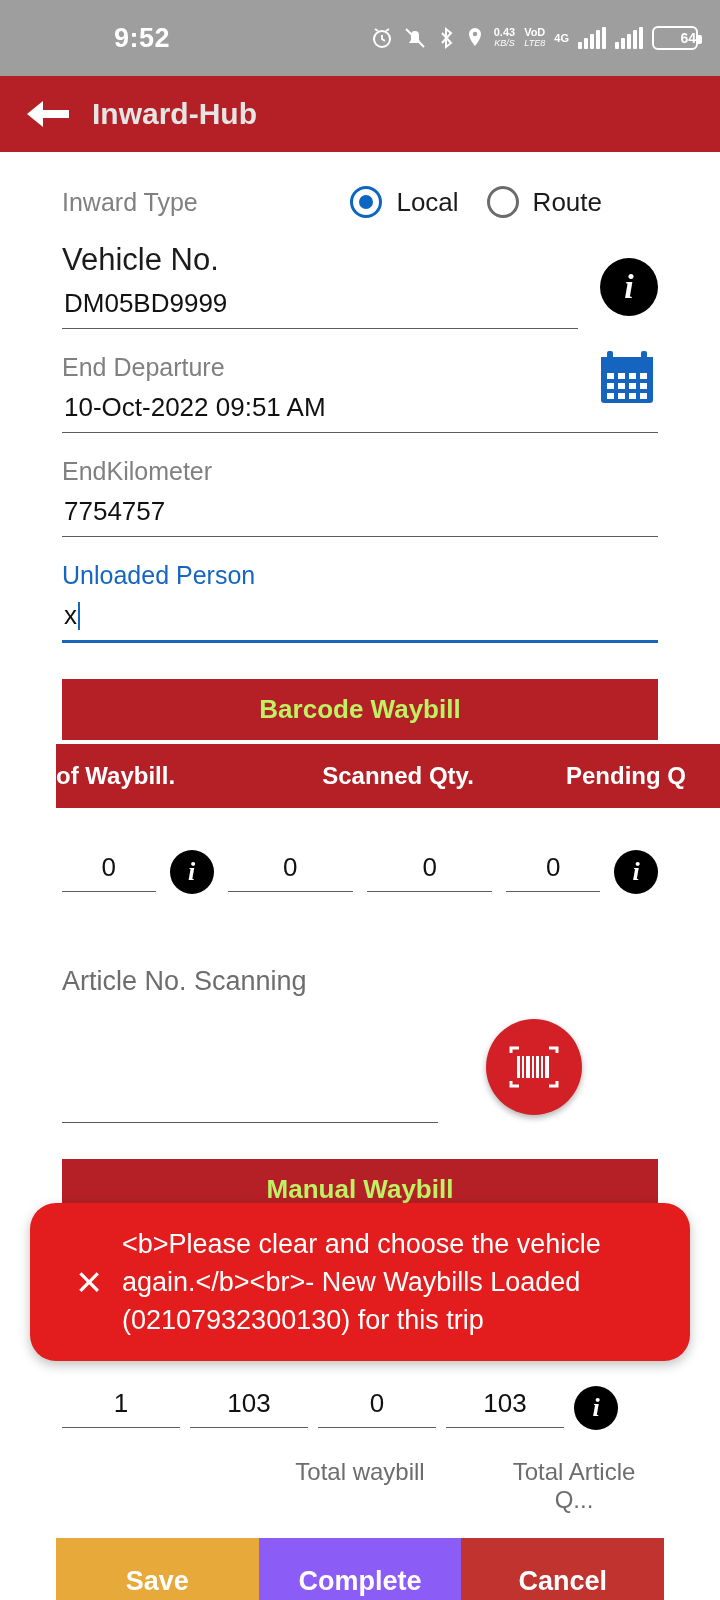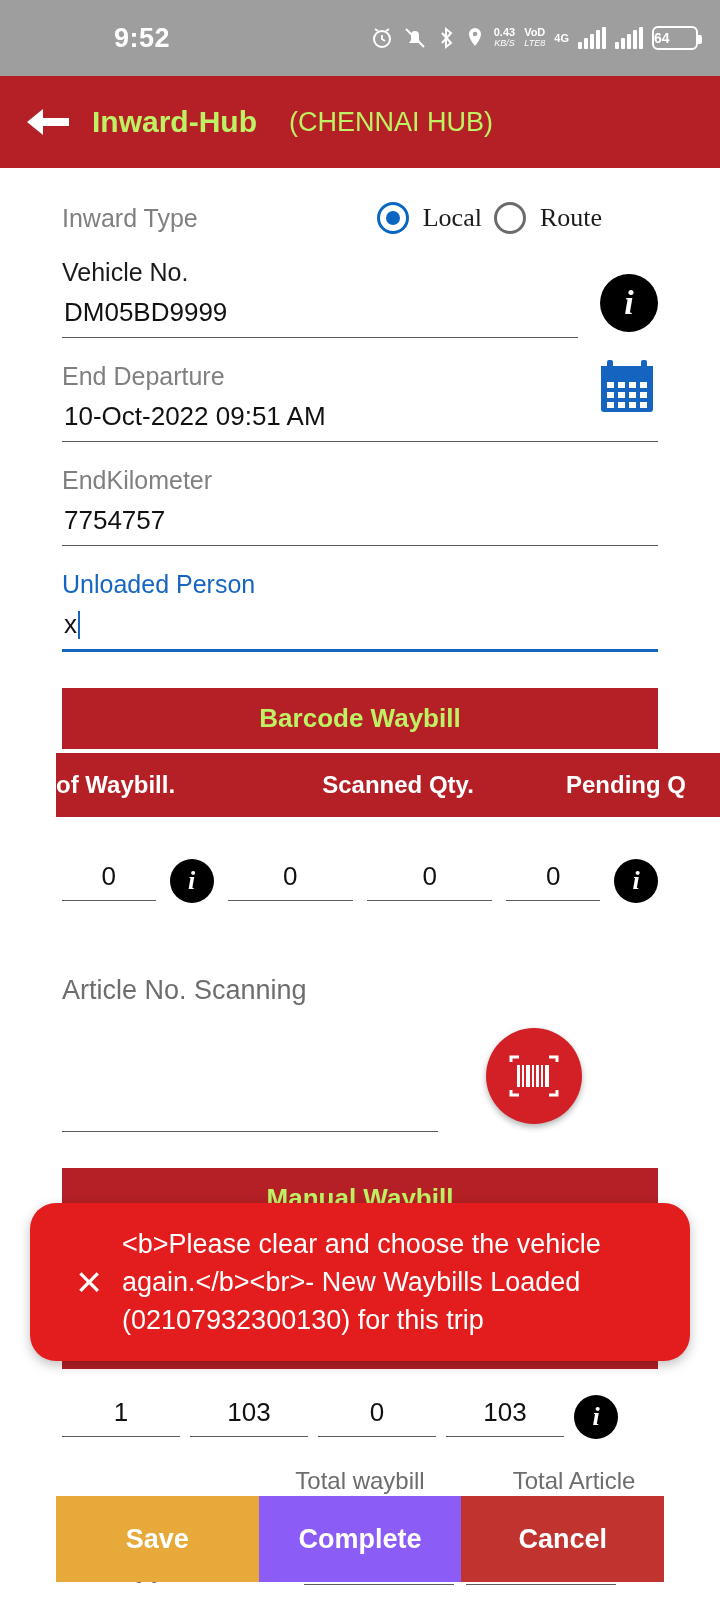--- a/index.html
+++ b/index.html
@@ -45,58 +45,58 @@
   .bars { display: flex; align-items: flex-end; gap: 2px; height: 22px; }
   .bars i { display: block; width: 4px; background: #fff; border-radius: 1px; }
   .bars i:nth-child(1) { height: 7px; }
   .bars i:nth-child(2) { height: 11px; }
   .bars i:nth-child(3) { height: 15px; }
   .bars i:nth-child(4) { height: 19px; }
   .bars i:nth-child(5) { height: 22px; }
   .battery {
     width: 46px; height: 24px;
     border: 2px solid #fff; border-radius: 6px;
-    display: flex; align-items: center; justify-content: flex-start;
+    display: flex; align-items: center; justify-content: flex-end;
     font-size: 14px; font-weight: bold;
     position: relative;
   }
   .battery:after {
     content: ""; position: absolute; right: -6px; top: 7px;
     width: 4px; height: 9px; background: #fff; border-radius: 0 2px 2px 0;
   }
 
   
   .appbar {
-    height: 92px;
+    height: 76px;
     background: #b42025;
     display: flex;
     align-items: center;
     padding: 0 24px;
-    color: #bef264;
+    color: #e5e5e5;
   }
   .appbar .back { width: 46px; height: 46px; flex: none; display:flex; align-items:center; justify-content:center; }
   .appbar .title {
     font-size: 30px; font-weight: bold; margin-left: 22px;
   }
   .appbar .hub {
     font-size: 27px; margin-left: 32px; font-weight: normal;
   }
 
   
   .form { padding: 0 62px; }
 
   .row-inward {
     display: flex; align-items: center;
     margin-top: 34px;
   }
   .label-grey { color: #808080; font-size: 25px; }
-  .label-dark { color: #1b1b1b; font-size: 25px; }
+  .label-dark { color: #1b1b1b; font-size: 31px; }
   .label-blue { color: #1566c0; font-size: 25px; }
 
-  .radios { margin-left: auto; display: flex; align-items: flex-end; gap: 12px; padding-right: 56px; font-family: Liberation Serif, serif; }
+  .radios { margin-left: auto; display: flex; align-items: flex-end; gap: 28px; padding-right: 56px; }
   .radio { display: flex; align-items: center; gap: 14px; }
   .radio .dot {
     width: 32px; height: 32px; border-radius: 50%;
     border: 3px solid #6b6b6b; position: relative; flex: none;
   }
   .radio.on .dot { border-color: #0a66c2; }
   .radio.on .dot:after {
     content: ""; position: absolute; left: 6px; top: 6px;
     width: 14px; height: 14px; border-radius: 50%; background: #0a66c2;
   }
@@ -218,21 +218,21 @@
   }
   .toast .x {
     font-size: 44px; line-height: 44px; width: 66px; flex: none;
     text-align: center; font-weight: 300;
   }
   .toast .msg { font-size: 27px; line-height: 38px; }
 
   
   .bottom-bar {
     position: absolute; left: 0; right: 0; bottom: 0;
-    height: 104px;
+    height: 62px;
     display: flex;
     padding: 0 56px;
   }
   .btn {
     flex: 1; display: flex; align-items: center; justify-content: center;
     color: #fff; font-size: 27px; font-weight: bold;
     height: 86px;
   }
   .btn.save { background: #e7a93a; }
   .btn.complete { background: #8b5cf6; }
@@ -291,21 +291,20 @@
   </div>
 </div>
 
 <div class="appbar">
   <div class="back">
     <svg width="44" height="30" viewBox="0 0 44 30" fill="#fff">
         <path d="M18 2 L18 11 L44 11 L44 19 L18 19 L18 28 L2 15 Z"></path>
       </svg>
   </div>
   <div class="title">Inward-Hub</div>
-  <div class="hub">(CHENNAI HUB)</div>
 </div>
 
 <div class="form">
 
   <div class="row-inward">
     <div class="label-grey">Inward Type</div>
     <div class="radios">
       <div class="radio on">
         <span class="dot"></span>
         <span>Local</span>

